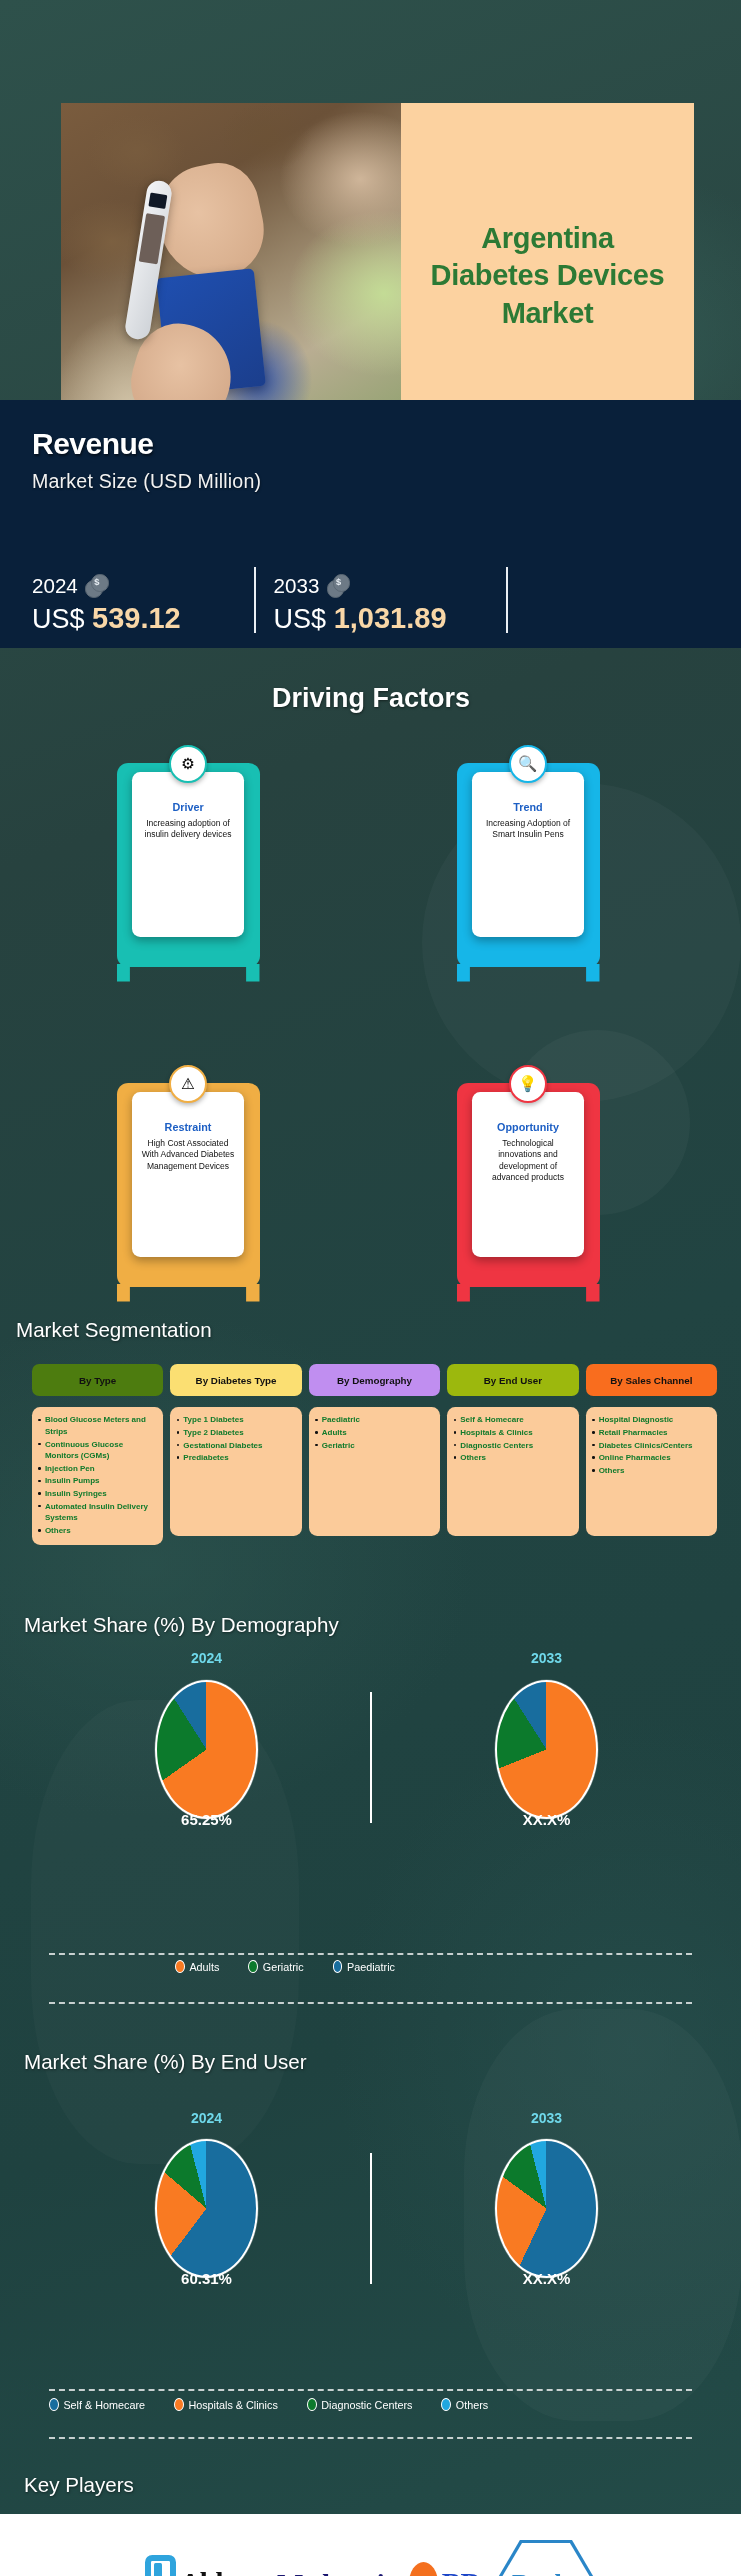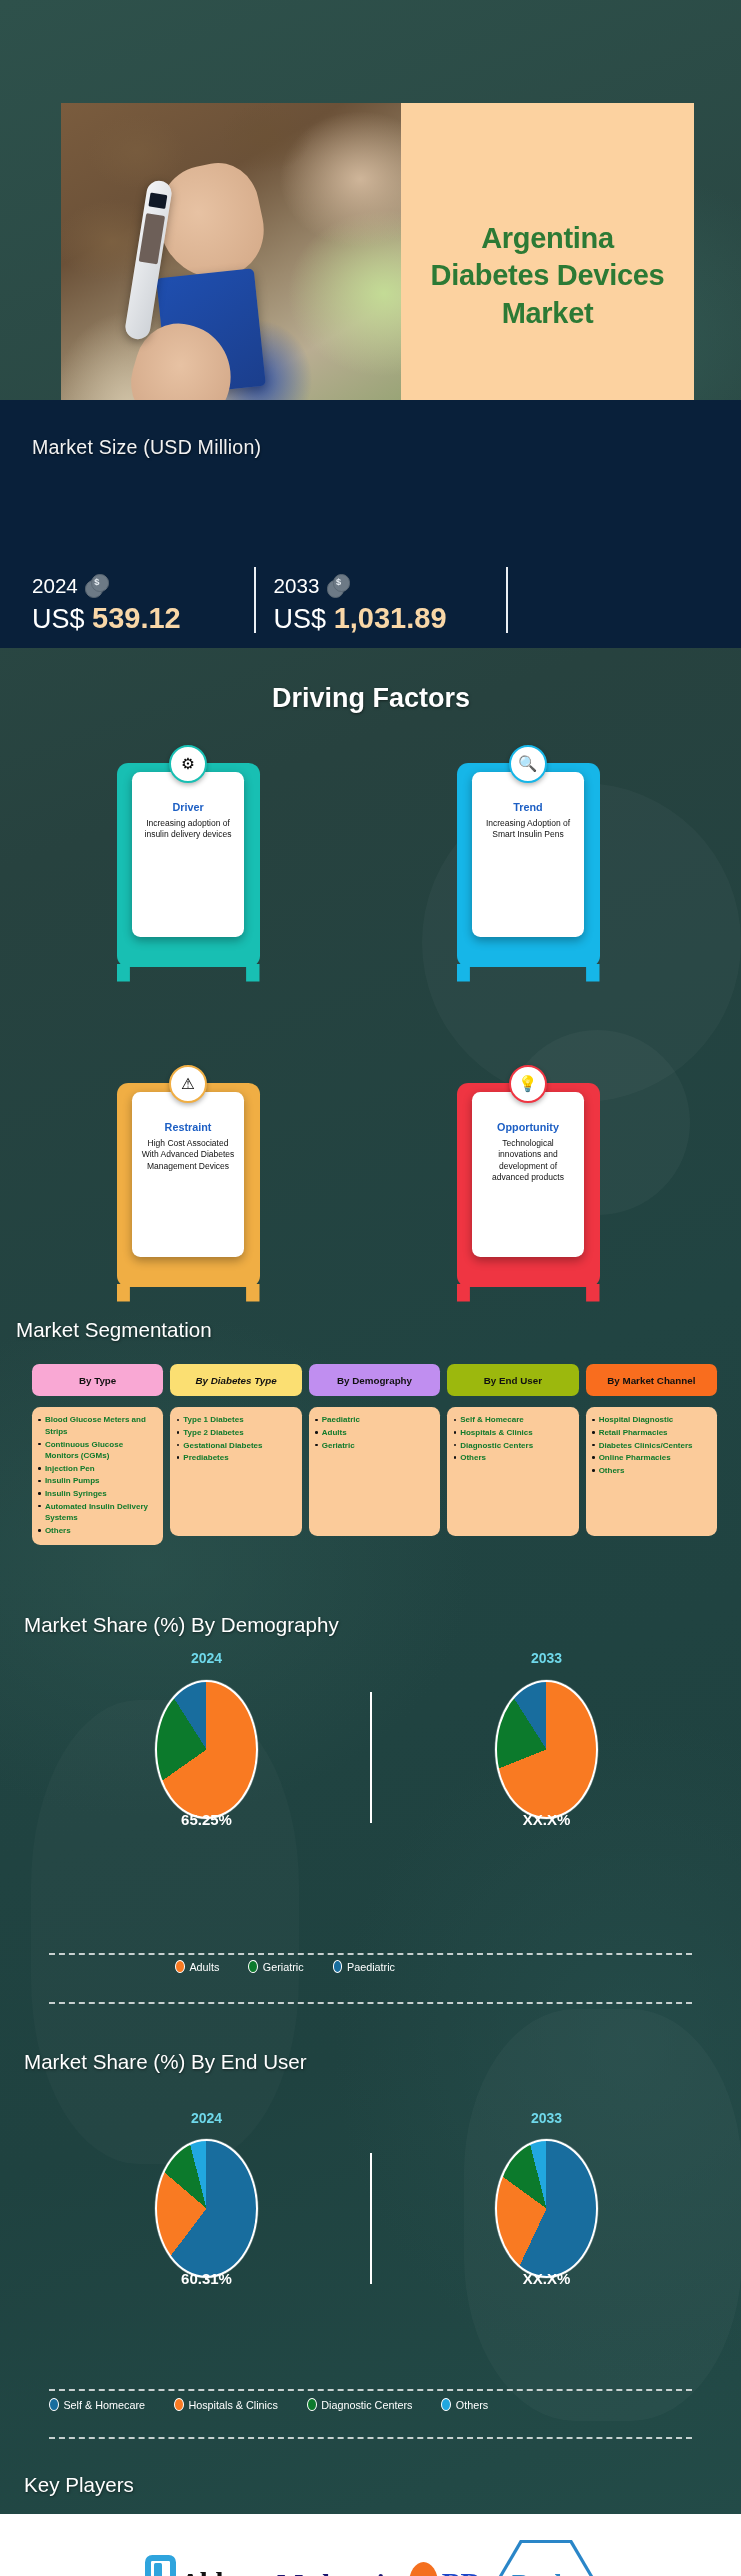--- a/index.html
+++ b/index.html
@@ -302,20 +302,21 @@
       <div class="meter">
         <div class="disp"></div>
         <div class="disp2"></div>
       </div>
     </div>
     <div class="hdr-title-panel"></div>
     <div class="hdr-title">Argentina Diabetes Devices Market</div>
   </div>
 
   <div class="revenue">
+    <div class="rev-title">Revenue</div>
     <div class="rev-sub">Market Size (USD Million)</div>
 
     <div class="rev-row">
 
       <div class="rev-col c1">
         <div class="rev-year">
           <span>2024</span>
           <span class="coin">
               <span>$</span>
             </span>
@@ -391,36 +392,36 @@
       <div class="ctitle">Opportunity</div>
       <div class="ctext">Technological innovations and development of advanced products</div>
     </div>
   </div>
 
   <div class="sec-title ms-title">Market Segmentation</div>
 
   <div class="seg">
 
     <div class="seg-col">
-      <div class="seg-head" style="background:#f9a8d4;">By Type</div>
+      <div class="seg-head" style="background:#4d7c0f;">By Type</div>
       <div class="seg-body">
         <ul>
           <li>Blood Glucose Meters and Strips</li>
           <li>Continuous Glucose Monitors (CGMs)</li>
           <li>Injection Pen</li>
           <li>Insulin Pumps</li>
           <li>Insulin Syringes</li>
           <li>Automated Insulin Delivery Systems</li>
           <li>Others</li>
         </ul>
       </div>
     </div>
 
     <div class="seg-col">
-      <div class="seg-head" style="background:#fbdf72;font-style:italic;">By Diabetes Type</div>
+      <div class="seg-head" style="background:#fbdf72;">By Diabetes Type</div>
       <div class="seg-body">
         <ul>
           <li>Type 1 Diabetes</li>
           <li>Type 2 Diabetes</li>
           <li>Gestational Diabetes</li>
           <li>Prediabetes</li>
         </ul>
       </div>
     </div>
 
@@ -441,21 +442,21 @@
         <ul>
           <li>Self &amp; Homecare</li>
           <li>Hospitals &amp; Clinics</li>
           <li>Diagnostic Centers</li>
           <li>Others</li>
         </ul>
       </div>
     </div>
 
     <div class="seg-col">
-      <div class="seg-head" style="background:#f96d1e;">By Market Channel</div>
+      <div class="seg-head" style="background:#f96d1e;">By Sales Channel</div>
       <div class="seg-body">
         <ul>
           <li>Hospital Diagnostic</li>
           <li>Retail Pharmacies</li>
           <li>Diabetes Clinics/Centers</li>
           <li>Online Pharmacies</li>
           <li>Others</li>
         </ul>
       </div>
     </div>

